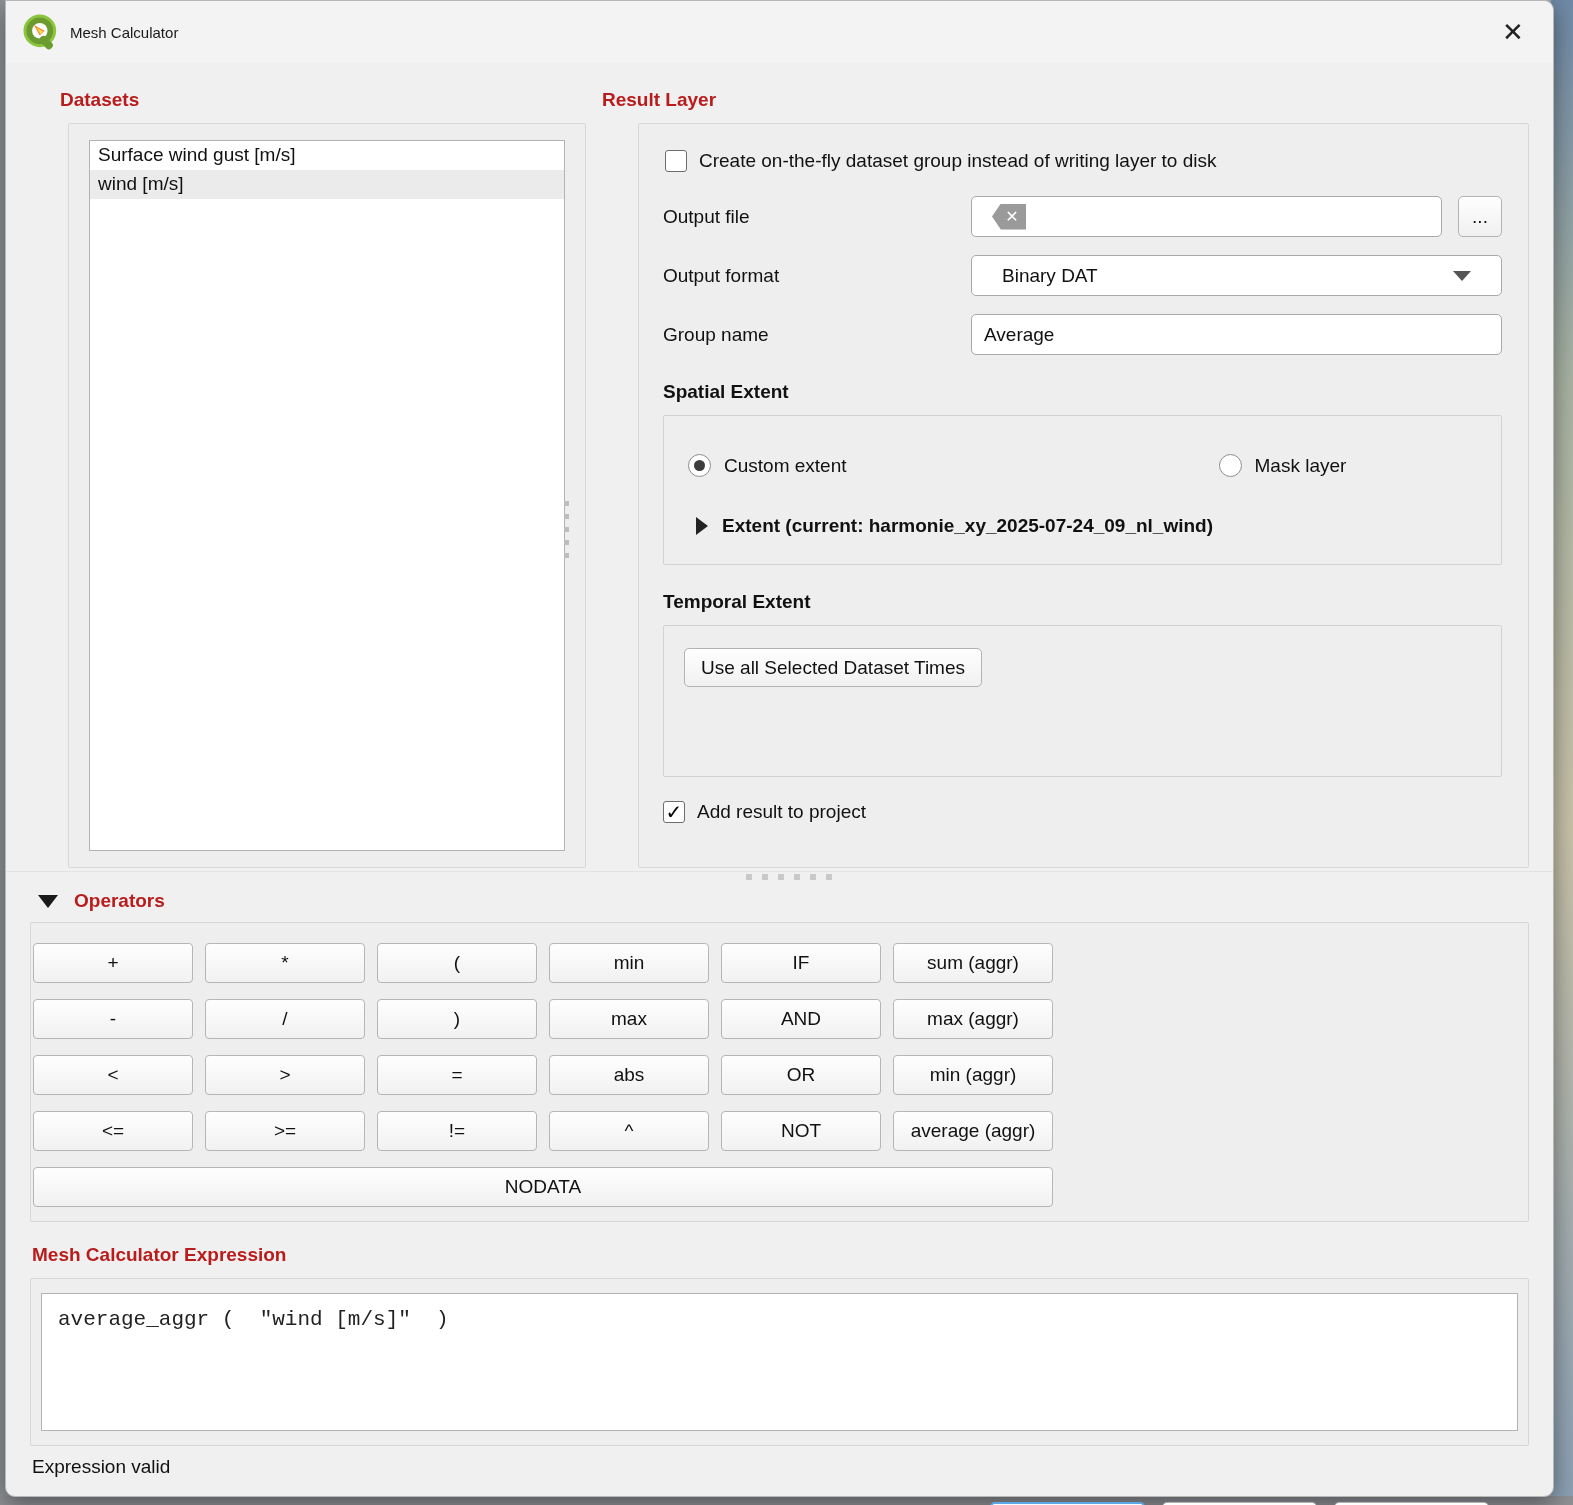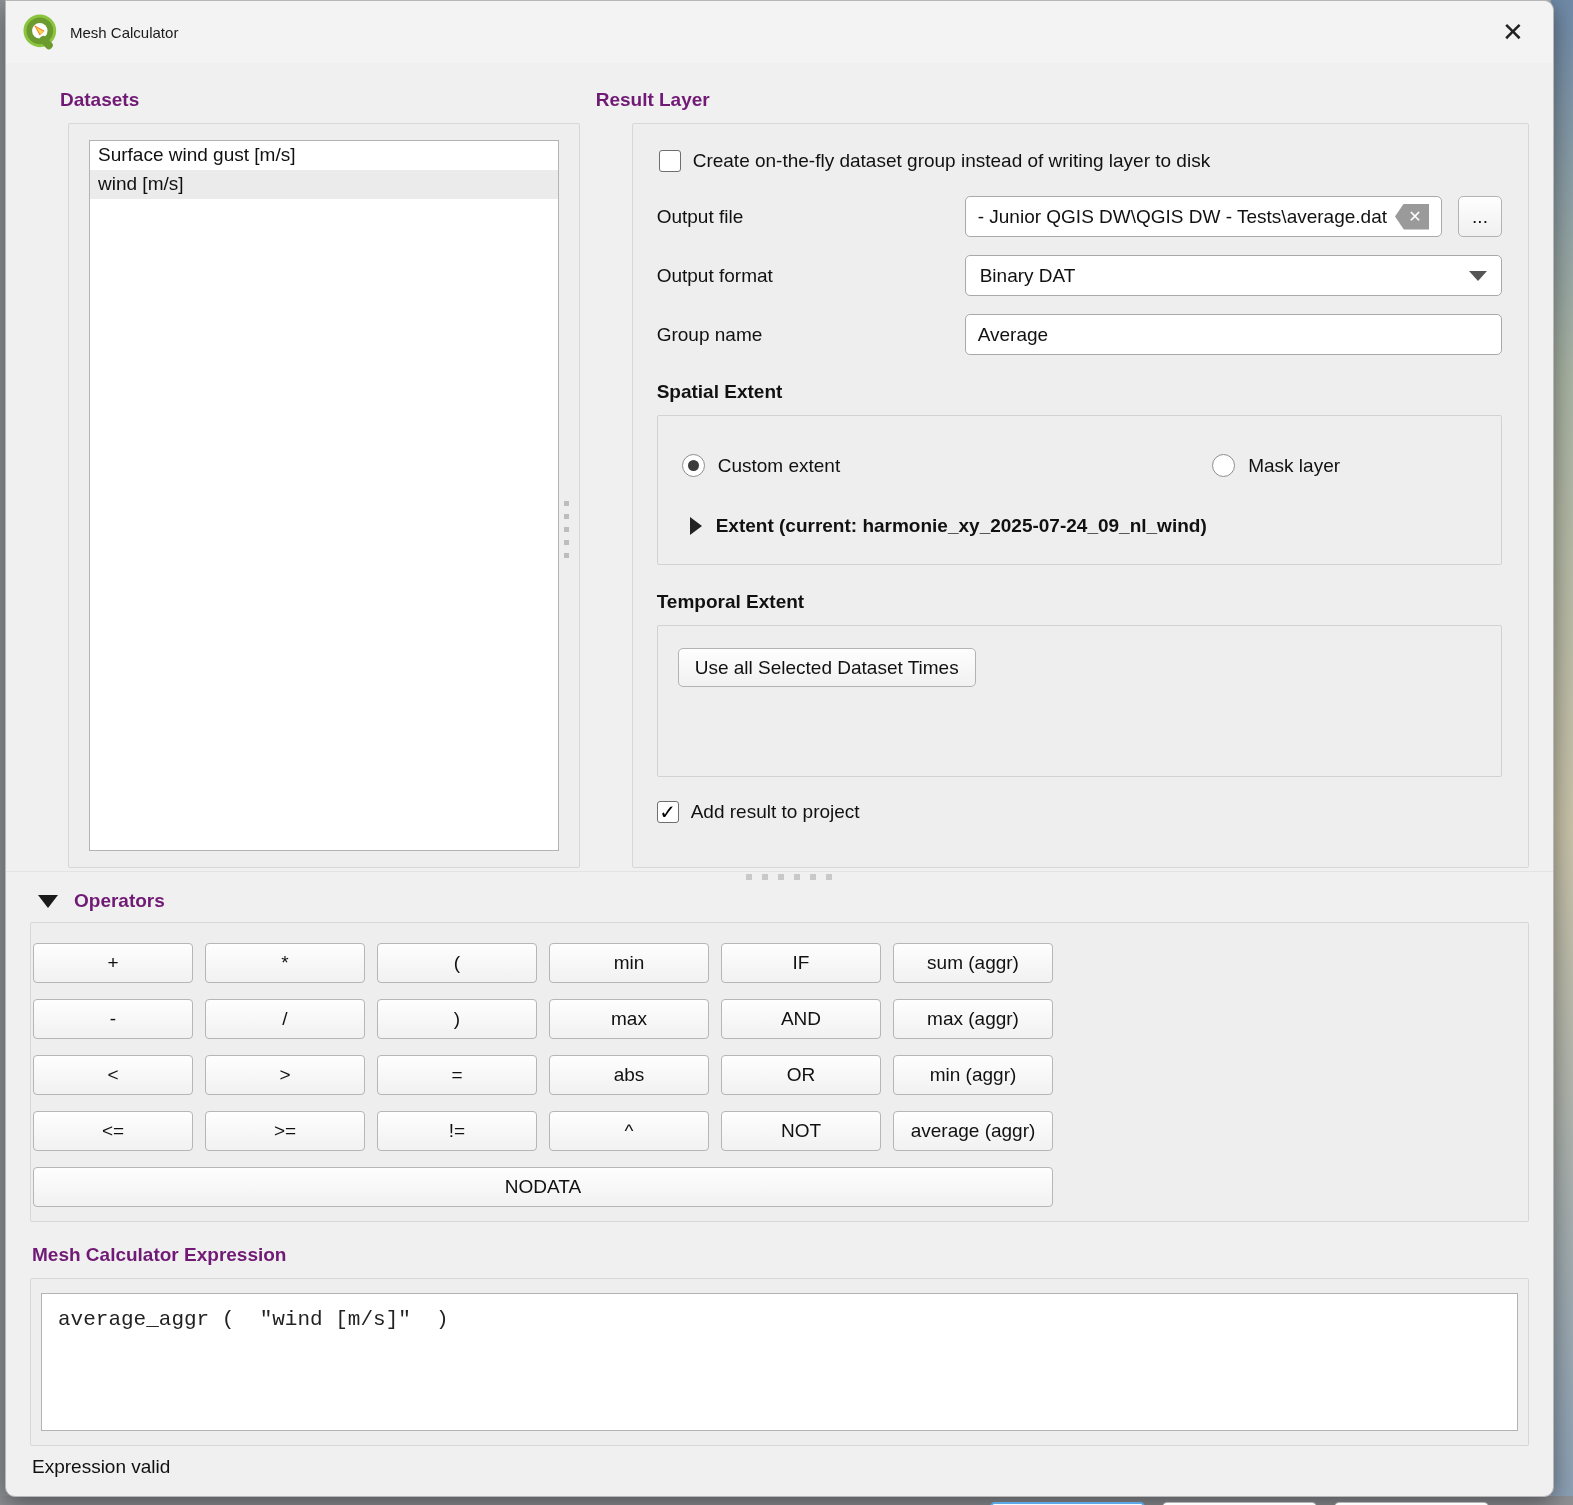--- a/index.html
+++ b/index.html
@@ -21,21 +21,21 @@
   }
   .titlebar { height:62px; flex:0 0 62px; display:flex; align-items:center;
     padding:0 20px 0 16px; background:#f3f3f3; border-radius:0 10px 0 0; }
   .title-text { font-size:15px; color:#1a1a1a; margin-left:10px; }
   .close-x { margin-left:auto; width:40px; height:40px; display:flex; align-items:center;
     justify-content:center; font-size:26px; color:#222; cursor:default;
     font-family:"DejaVu Sans",sans-serif; font-weight:300; }
 
   .content { flex:1; padding:22px 24px 0 24px; display:flex; flex-direction:column; position:relative; }
 
-  .section-label { font-size:19px; font-weight:bold; color:#701a75; }
+  .section-label { font-size:19px; font-weight:bold; color:#b91c1c; }
 
   .top-region { display:flex; align-items:stretch; }
   .col-left { width:556px; display:flex; flex-direction:column; }
   .col-right { flex:1; display:flex; flex-direction:column; margin-left:14px; }
   .col-left .section-label { margin:4px 0 12px 30px; }
   .col-right .section-label { margin:4px 0 12px 2px; }
 
   .panel { background:#eeeeee; border:1px solid #d7d7d7; border-radius:2px; }
   .panel-tall { height:745px;margin-left:38px; }
 
@@ -66,21 +66,21 @@
   .outfile-input { overflow:hidden; white-space:nowrap; }
   .outfile-text { flex:1; overflow:hidden; white-space:nowrap; }
   .clear-btn { width:34px; height:26px; flex:0 0 34px; margin-left:8px; background:#9a9a9a;
     clip-path:polygon(26% 0,100% 0,100% 100%,26% 100%,0 50%);
     color:#fff; font-size:16px; display:flex; align-items:center; justify-content:center;
     padding-left:6px; }
   .browse-btn { width:44px; height:41px; margin-left:16px; flex:0 0 44px;
     background:linear-gradient(180deg,#fefefe,#f0f0f0); border:1px solid #b3b3b3;
     border-radius:5px; font-size:19px; display:flex; align-items:center; justify-content:center; }
   .combobox { flex:1; height:41px; background:#fff; border:1px solid #a9a9a9; border-radius:5px;
-    font-size:19px; padding:0 14px; display:flex; align-items:center; }
+    font-size:19px; padding:0 30px; display:flex; align-items:center; }
   .combo-arrow { margin-left:auto; width:0; height:0; border-left:9px solid transparent;
     border-right:9px solid transparent; border-top:10px solid #555; }
 
   .sub-label { font-size:19px; font-weight:bold; margin:26px 0 12px 0; }
   .sub-box { background:#eeeeee; border:1px solid #d2d2d2; border-radius:2px; }
 
   .spatial-box { height:150px; padding:38px 24px 0 24px; }
   .radio-row { display:flex; align-items:center; }
   .radio { width:23px; height:23px; border-radius:50%; background:#fff; border:1px solid #8d8d8d;
     display:flex; align-items:center; justify-content:center; flex:0 0 23px; }
@@ -174,21 +174,20 @@
         <div class="panel panel-tall result-panel">
 
           <div class="check-row">
             <div class="checkbox"></div>
             <span class="check-label">Create on-the-fly dataset group instead of writing layer to disk</span>
           </div>
 
           <div class="form-row">
             <span class="form-label">Output file</span>
             <div class="text-input outfile-input">
-              <span class="outfile-text">- Junior QGIS DW\QGIS DW - Tests\average.dat</span>
               <span class="clear-btn">✕</span>
             </div>
             <div class="browse-btn">...</div>
           </div>
 
           <div class="form-row">
             <span class="form-label">Output format</span>
             <div class="combobox">
               <span>Binary DAT</span>
               <span class="combo-arrow"></span>

